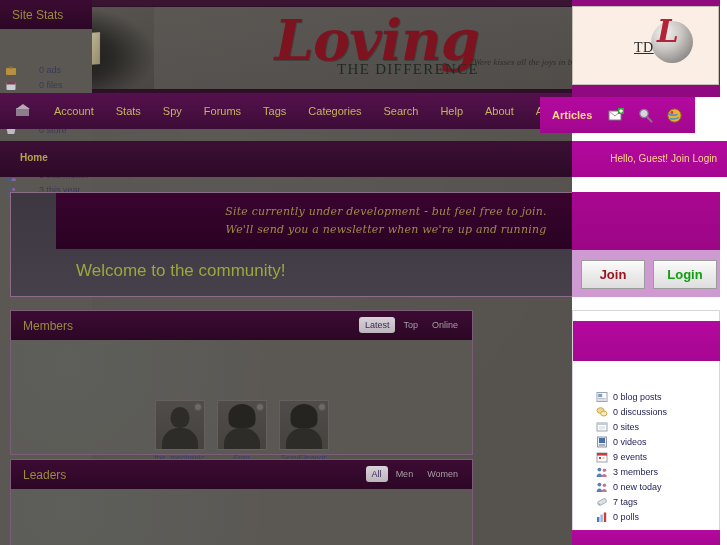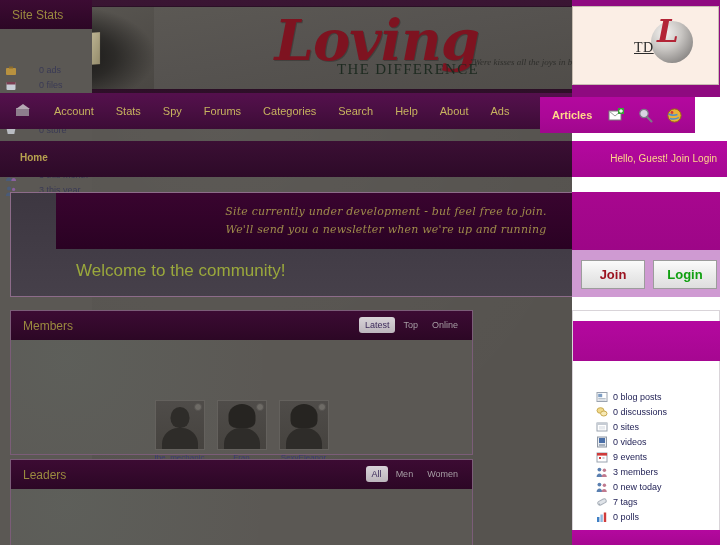--- a/index.html
+++ b/index.html
@@ -566,20 +566,21 @@
 
   <div id="nav-band">
     <div id="nav-left">
       <div class="nav-item home-item">
         <span id="home-icon"></span>
       </div>
       <div class="nav-item">Account</div>
       <div class="nav-item">Stats</div>
       <div class="nav-item">Spy</div>
       <div class="nav-item">Forums</div>
+      <div class="nav-item">Tags</div>
       <div class="nav-item">Categories</div>
       <div class="nav-item">Search</div>
       <div class="nav-item">Help</div>
       <div class="nav-item">About</div>
       <div class="nav-item">Ads</div>
     </div>
   </div>
 
   <div id="crumb-band">
     <div id="crumb-home">Home</div>

